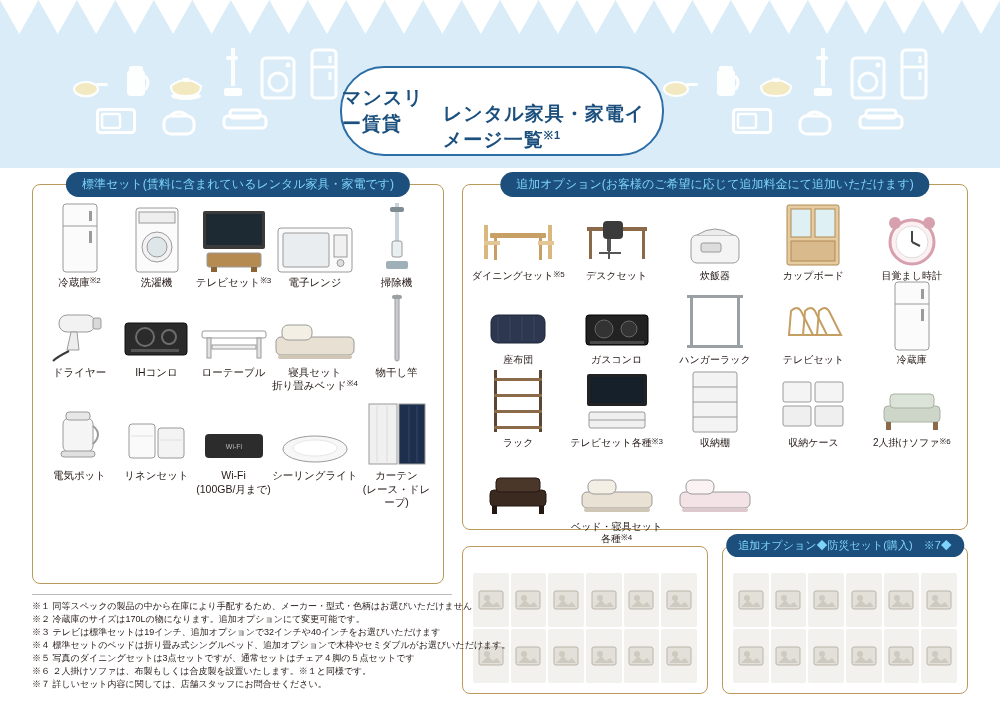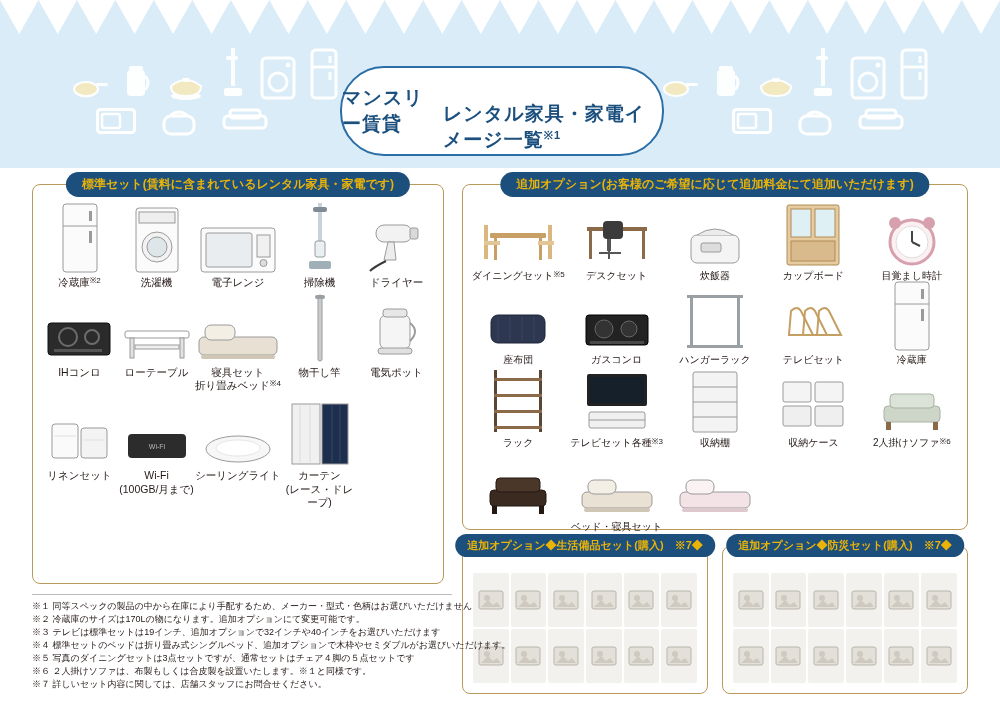--- a/index.html
+++ b/index.html
@@ -87,23 +87,23 @@
     border-radius: 8px;
     background: #ffffff;
     box-sizing: border-box;
   }
   .panel-title {
     position: absolute;
     top: -13px;
     left: 50%;
     transform: translateX(-50%);
     background: #1c4f7c;
-    color: #eab308;
+    color: #7dd3fc;
     font-size: 12px;
-    font-weight: bold;
+    font-weight: normal;
     border-radius: 13px;
     padding: 4px 16px;
     white-space: nowrap;
   }
   .panel-title.small { font-size: 11px; padding: 4px 12px; }
 
   #panel-standard { left: 32px; top: 184px; width: 412px; height: 400px; }
   #panel-option   { left: 462px; top: 184px; width: 506px; height: 346px; }
   #panel-living   { left: 462px; top: 546px; width: 246px; height: 148px; }
   #panel-disaster { left: 722px; top: 546px; width: 246px; height: 148px; }
@@ -379,20 +379,32 @@
             <rect x="2" y="1" width="42" height="64" rx="3" fill="#fbfbfb" stroke="#9a9a9a"></rect>
             <rect x="5" y="5" width="36" height="11" fill="#eee" stroke="#9a9a9a"></rect>
             <circle cx="23" cy="40" r="15" fill="#f2f2f2" stroke="#9a9a9a"></circle>
             <circle cx="23" cy="40" r="10" fill="#dfe6ea" stroke="#9a9a9a"></circle>
           </svg>
         </div>
         <div class="label">洗濯機</div>
       </div>
       <div class="item">
         <div class="art">
+          <svg width="74" height="64" viewBox="0 0 74 64">
+            <rect x="6" y="2" width="62" height="38" rx="2" fill="#3a3a3a"></rect>
+            <rect x="9" y="5" width="56" height="31" fill="#1d2a33"></rect>
+            <rect x="10" y="44" width="54" height="14" rx="2" fill="#b58b52" stroke="#9a9a9a"></rect>
+            <rect x="14" y="58" width="6" height="5" fill="#8a6433"></rect>
+            <rect x="54" y="58" width="6" height="5" fill="#8a6433"></rect>
+          </svg>
+        </div>
+        <div class="label">テレビセット<span class="note">※3</span></div>
+      </div>
+      <div class="item">
+        <div class="art">
           <svg width="76" height="46" viewBox="0 0 76 46">
             <rect x="1" y="1" width="74" height="44" rx="3" fill="#fbfbfb" stroke="#9a9a9a"></rect>
             <rect x="6" y="6" width="46" height="34" rx="2" fill="#e9edef" stroke="#9a9a9a"></rect>
             <rect x="57" y="8" width="13" height="22" fill="#f0f0f0" stroke="#9a9a9a"></rect>
             <circle cx="63.5" cy="36" r="3.5" fill="#ddd" stroke="#9a9a9a"></circle>
           </svg>
         </div>
         <div class="label">電子レンジ</div>
       </div>
       <div class="item">
@@ -721,21 +733,20 @@
             <rect x="10" y="12" width="28" height="14" rx="6" fill="#faf2f3" stroke="#9a9a9a"></rect>
             <rect x="6" y="40" width="66" height="4" rx="2" fill="#ddc9cd"></rect>
           </svg>
         </div>
         <div class="label"></div>
       </div>
     </div>
 </div>
 
 <div class="panel" id="panel-living">
-  <div class="panel-title small">追加オプション◆生活備品セット(購入)　※7◆</div>
   <div class="photo-strip" id="strip-living">
       <div class="photo-cell">
         <svg width="30" height="26" viewBox="0 0 30 26">
           <rect x="3" y="4" width="24" height="18" rx="2" fill="#e3e0d9" stroke="#b9b5ab"></rect>
           <circle cx="11" cy="11" r="3" fill="#cfcac0"></circle>
           <path d="M5 20 l7 -7 5 5 4 -3 4 5z" fill="#cfcac0"></path>
         </svg>
       </div>
       <div class="photo-cell">
         <svg width="30" height="26" viewBox="0 0 30 26">

